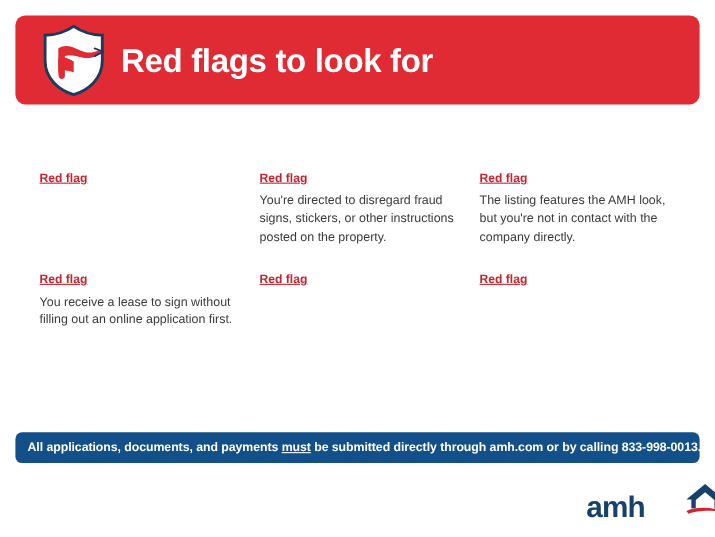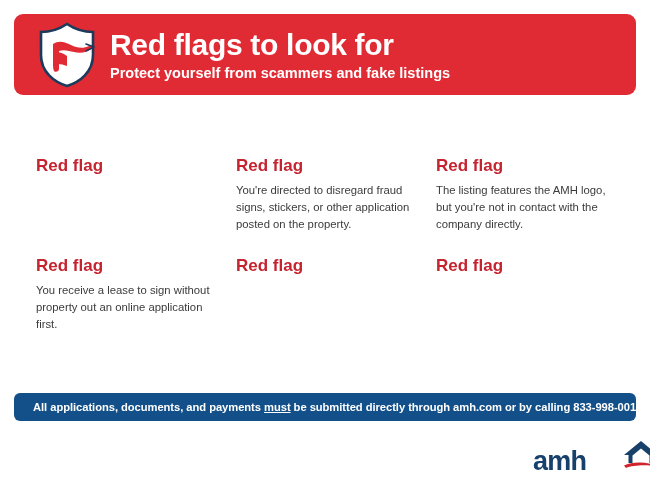--- a/index.html
+++ b/index.html
@@ -67,24 +67,25 @@
     display: grid;
     grid-template-columns: 200px 200px 190px;
     column-gap: 0px;
     row-gap: 23px;
   }
   .cell {
     width: 183px;
   }
   .cell-head {
     color: #C42430;
-    font-size: 17px;
+    font-size: 11px;
     font-weight: bold;
     line-height: 1.3;
     margin-bottom: 5px;
+    text-decoration: underline;
   }
   .cell-body {
     color: #3b3b3b;
     font-size: 11.3px;
     line-height: 1.48;
   }
   .link {
     color: #2E76B4;
   }
 
@@ -93,21 +94,21 @@
     position: absolute;
     left: 14px;
     top: 393px;
     width: 622px;
     height: 28px;
     background: #135089;
     border-radius: 6px;
     display: flex;
     align-items: center;
     box-sizing: border-box;
-    padding-left: 19px;
+    padding-left: 11px;
   }
   .footer-text {
     color: #ffffff;
     font-size: 11.2px;
     font-weight: bold;
     letter-spacing: -0.05px;
     white-space: nowrap;
   }
   .footer-text u {
     text-decoration: underline;
@@ -153,44 +154,43 @@
                C17 47, 17 44, 17 42 Z" fill="#E12B34"></path>
 
       <path d="M17 31 C22 29, 27 31, 31 34 L31 44 C26 42, 21 41, 17 43 Z" fill="#E12B34"></path>
 
       <path d="M50 22 L58 25 L50 29" fill="none" stroke="#1B3A5C" stroke-width="1.6" stroke-linecap="round" stroke-linejoin="round"></path>
     </svg>
   </div>
 
   <div class="banner-text">
     <div class="banner-title">Red flags to look for</div>
-    <div class="banner-sub">Protect yourself from scammers and fake listings</div>
   </div>
 
 </div>
 
 <div class="grid">
 
   <div class="cell">
     <div class="cell-head">Red flag</div>
   </div>
 
   <div class="cell">
     <div class="cell-head">Red flag</div>
-    <div class="cell-body">You're directed to disregard fraud signs, stickers, or other application posted on the property.</div>
-  </div>
-
-  <div class="cell">
-    <div class="cell-head">Red flag</div>
-    <div class="cell-body">The listing features the AMH logo, but you're not in contact with the company directly.</div>
-  </div>
-
-  <div class="cell">
-    <div class="cell-head">Red flag</div>
-    <div class="cell-body">You receive a lease to sign without property out an online application first.</div>
+    <div class="cell-body">You're directed to disregard fraud signs, stickers, or other instructions posted on the property.</div>
+  </div>
+
+  <div class="cell">
+    <div class="cell-head">Red flag</div>
+    <div class="cell-body">The listing features the AMH look, but you're not in contact with the company directly.</div>
+  </div>
+
+  <div class="cell">
+    <div class="cell-head">Red flag</div>
+    <div class="cell-body">You receive a lease to sign without filling out an online application first.</div>
   </div>
 
   <div class="cell">
     <div class="cell-head">Red flag</div>
   </div>
 
   <div class="cell">
     <div class="cell-head">Red flag</div>
   </div>
 

